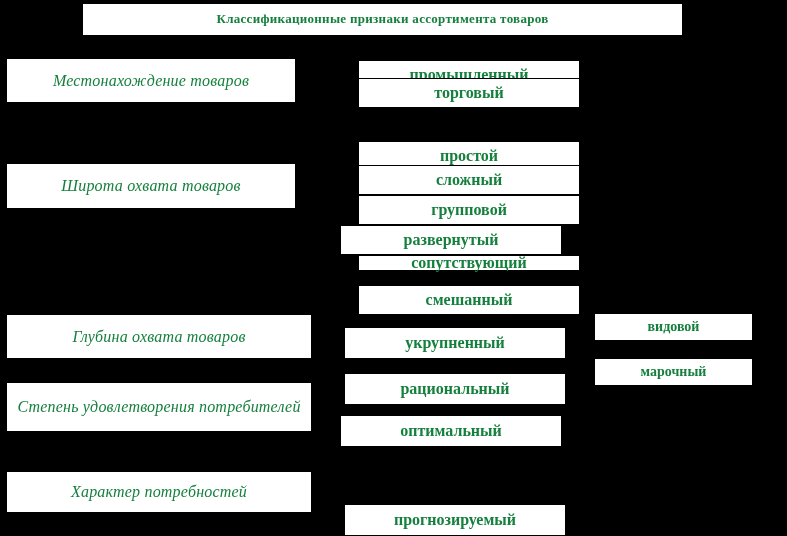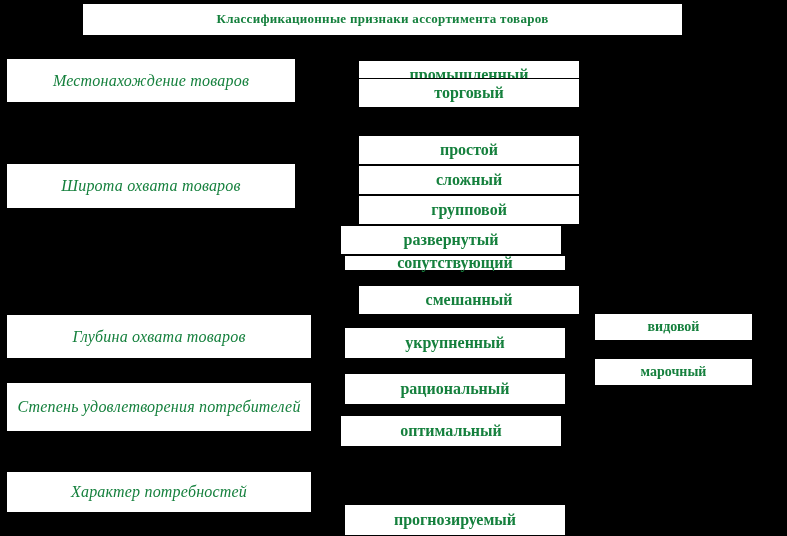--- a/index.html
+++ b/index.html
@@ -85,33 +85,33 @@
   <div class="box criterion-box" style="left:6px; top:471px; width:306px; height:42px;">
     <span>Характер потребностей</span>
   </div>
 
   <div class="box value-box" style="left:358px; top:60px; width:222px; height:30px;">
     <span>промышленный</span>
   </div>
   <div class="box value-box" style="left:358px; top:78px; width:222px; height:30px;">
     <span>торговый</span>
   </div>
-  <div class="box value-box" style="left:358px; top:135px; width:222px; height:30px;">
+  <div class="box value-box" style="left:358px; top:141px; width:222px; height:30px;">
     <span>простой</span>
   </div>
   <div class="box value-box" style="left:358px; top:165px; width:222px; height:30px;">
     <span>сложный</span>
   </div>
   <div class="box value-box" style="left:358px; top:195px; width:222px; height:30px;">
     <span>групповой</span>
   </div>
   <div class="box value-box" style="left:340px; top:225px; width:222px; height:30px;">
     <span>развернутый</span>
   </div>
-  <div class="box value-box" style="left:344px; top:255px; width:222px; height:16px;justify-content:center;">
+  <div class="box value-box" style="left:358px; top:255px; width:222px; height:16px;justify-content:center;">
     <span>сопутствующий</span>
   </div>
   <div class="box value-box" style="left:358px; top:285px; width:222px; height:30px;">
     <span>смешанный</span>
   </div>
   <div class="box value-box" style="left:344px; top:327px; width:222px; height:32px;">
     <span>укрупненный</span>
   </div>
   <div class="box value-box" style="left:344px; top:373px; width:222px; height:32px;">
     <span>рациональный</span>

